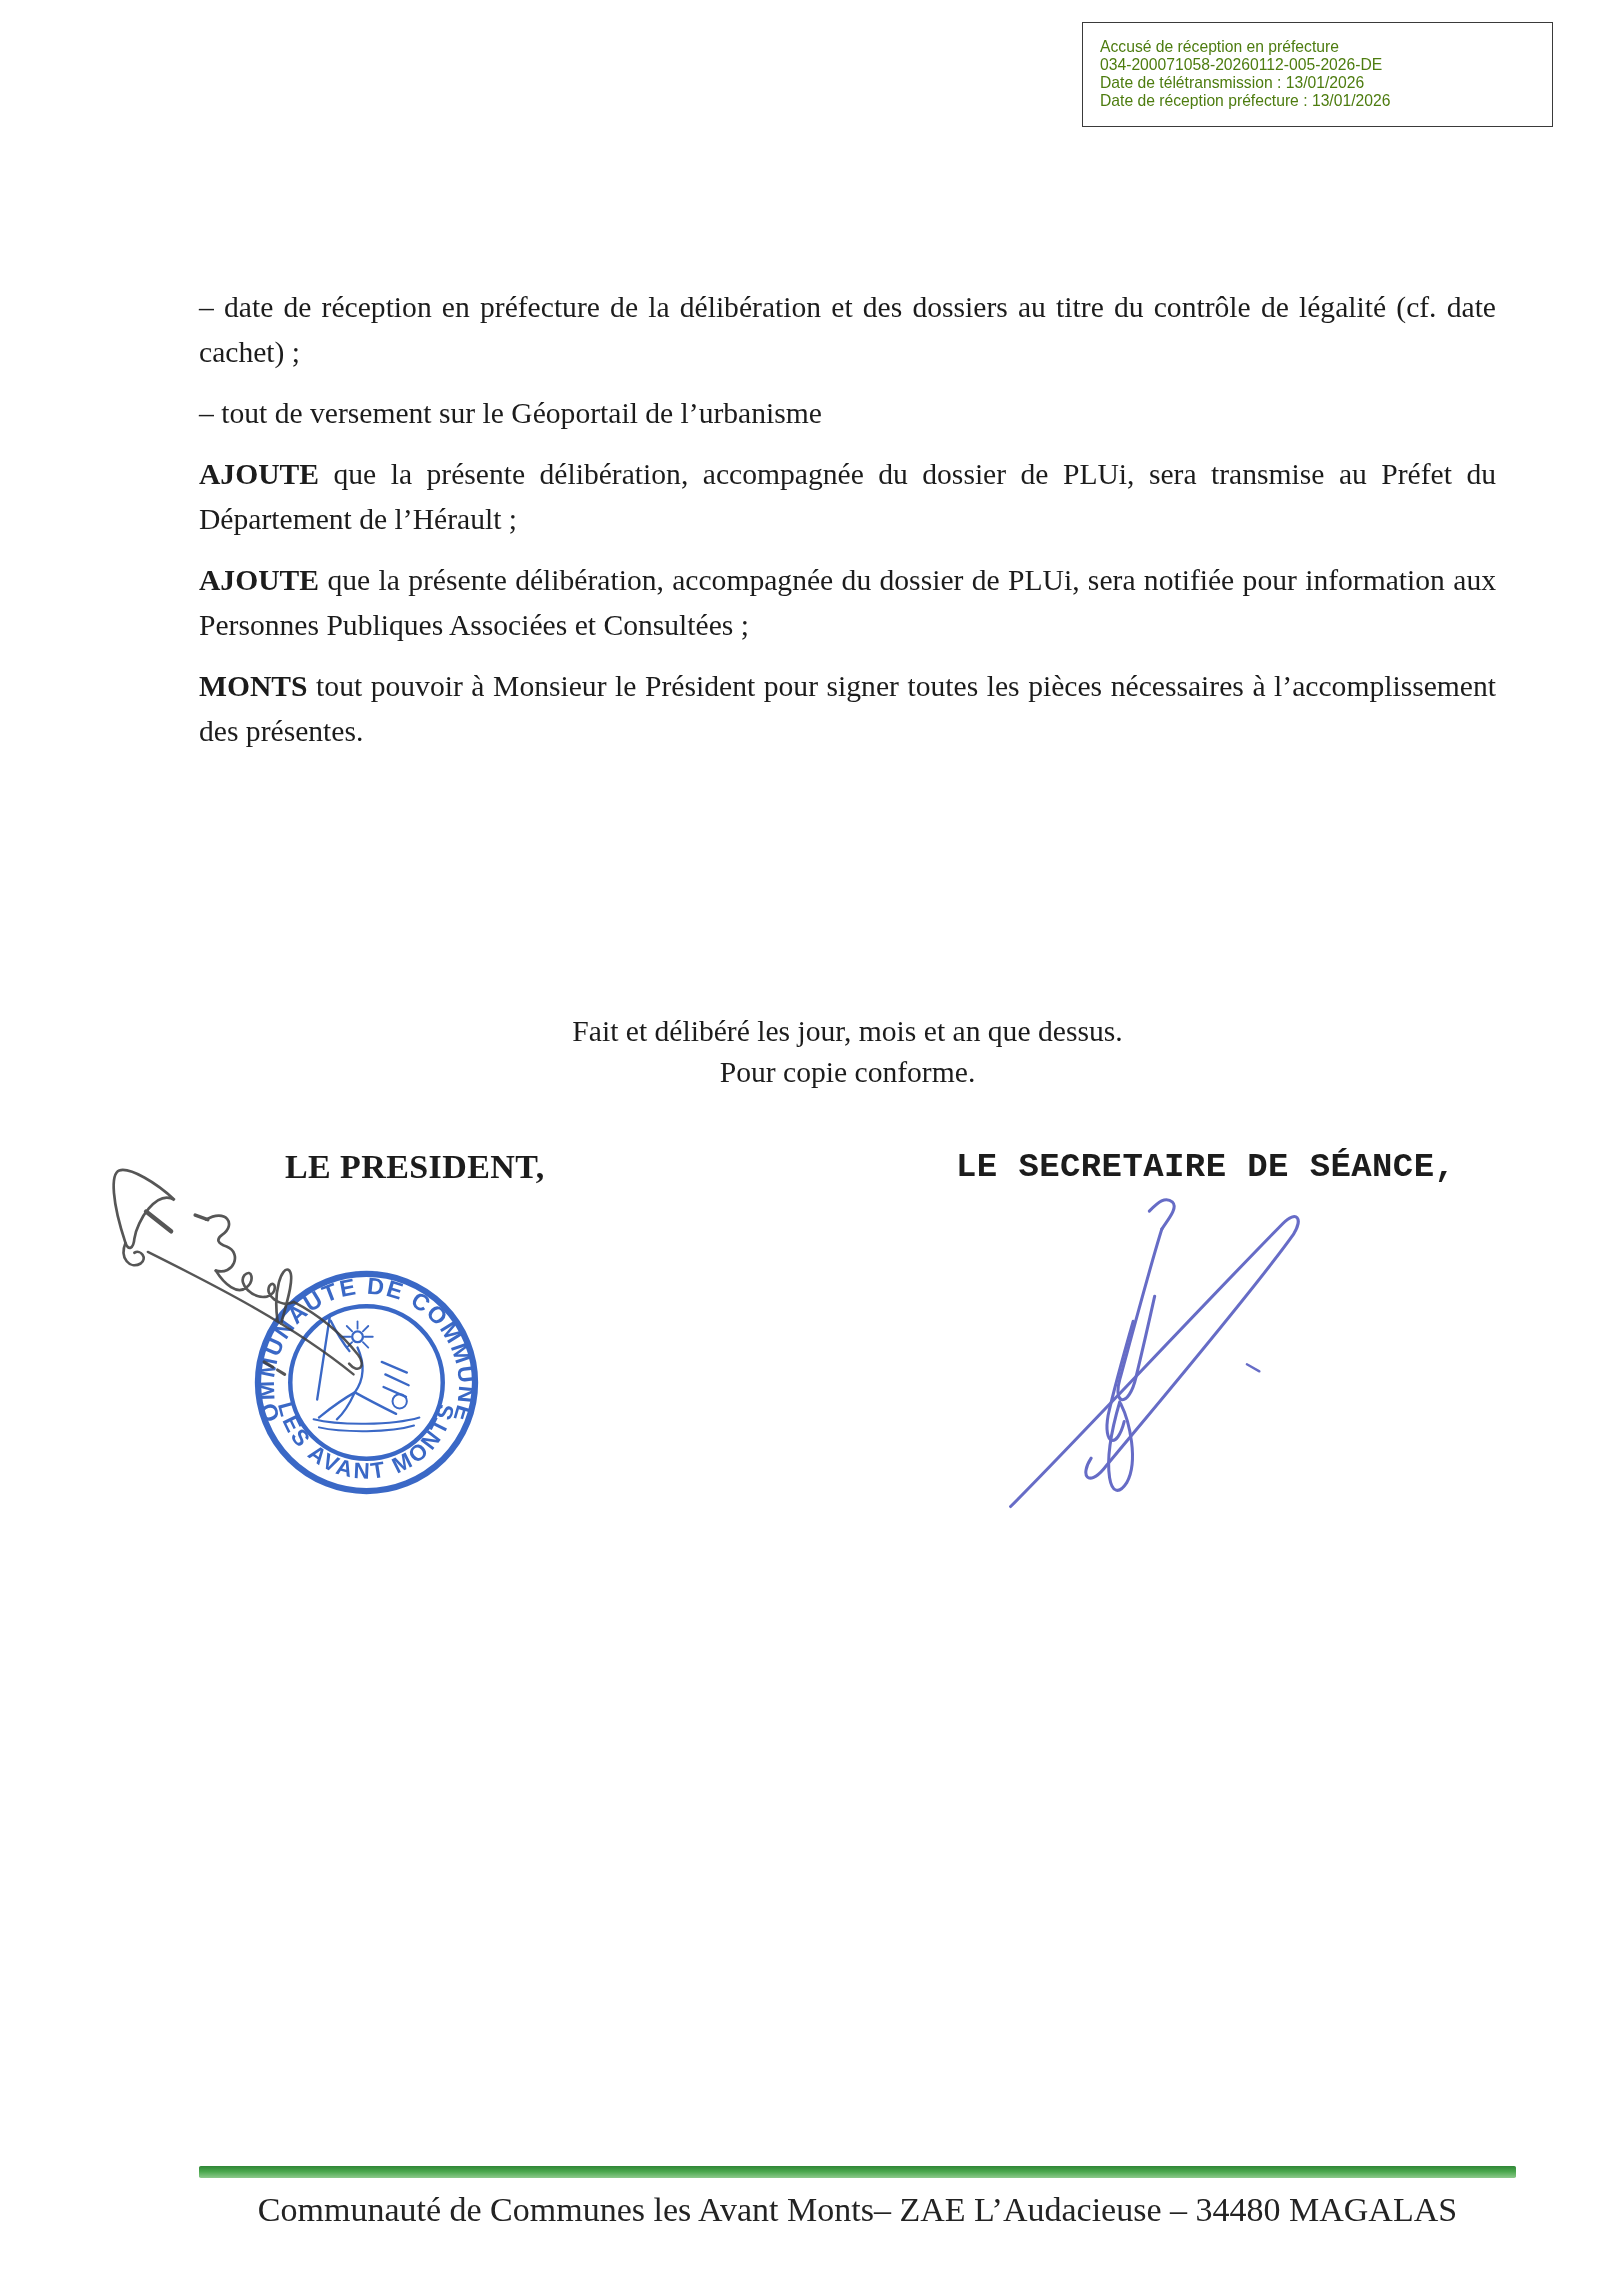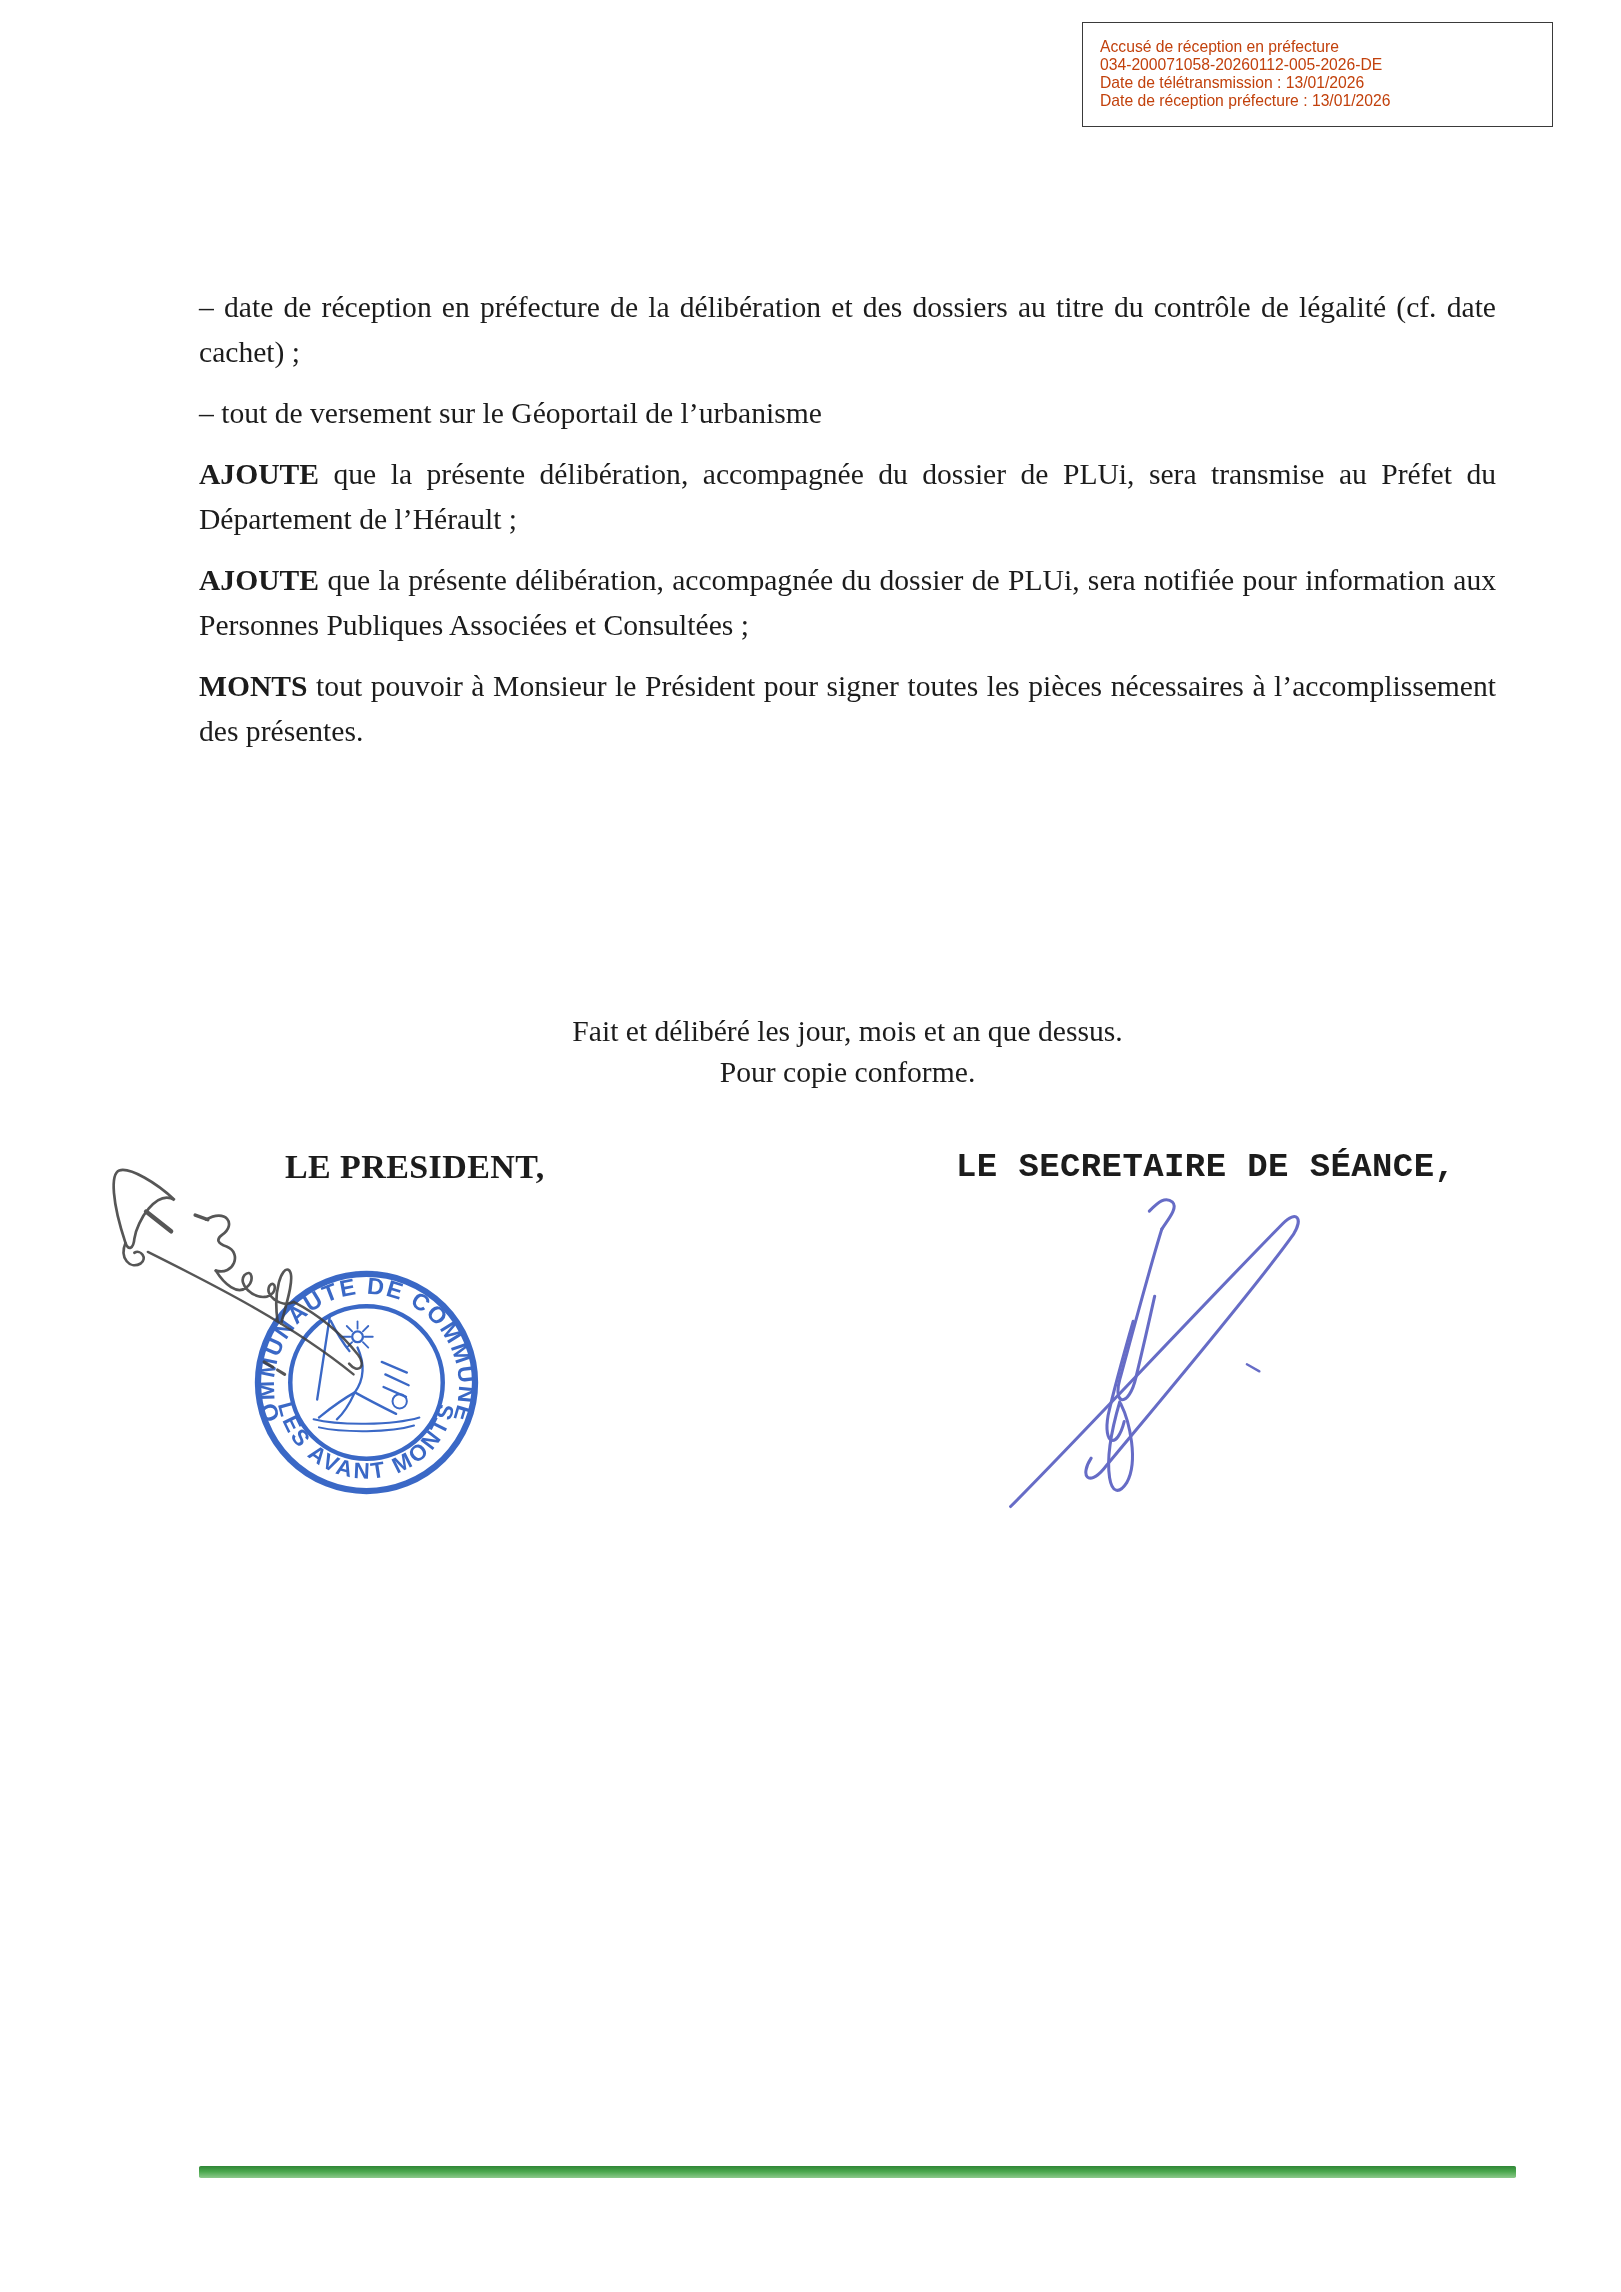--- a/index.html
+++ b/index.html
@@ -17,21 +17,21 @@
   
   .stamp {
     position: absolute;
     left: 1082px; top: 21.5px;
     width: 452px; height: 73px;
     border: 1.8px solid #3a3a3a;
     padding: 15px 0 15px 17px;
     font-family: "Liberation Sans", sans-serif;
     font-size: 15.7px;
     line-height: 18px;
-    color: #c2410c;
+    color: #4d7c0f;
     background: #fff;
   }
 
   
   .body-text {
     position: absolute;
     left: 199px; top: 285px;
     width: 1297px;
     font-size: 29.6px;
     line-height: 45px;
@@ -179,15 +179,16 @@
       <path d="M 33,357 C 105,285 235,145 337,41 C 353,25 360,35 349,53 C 305,115 195,245 137,315 C 120,335 110,323 123,303"></path>
       <path d="M 188,27 C 198,17 206,10 214,17 C 220,23 210,35 202,47"></path>
       <path d="M 202,47 C 190,85 170,160 155,215 C 147,244 165,247 173,213 C 181,180 190,140 194,122"></path>
       <path d="M 170,150 C 160,185 148,228 142,255 C 136,288 152,294 160,262"></path>
       <path d="M 155,240 C 132,318 145,358 163,330 C 176,306 166,262 156,242"></path>
       <path d="M 297,198 l 14,8" stroke-width="2.6"></path>
     </g>
   </svg>
 
   <div class="footer-bar"></div>
+  <div class="footer-line1">Communauté de Communes les Avant Monts– ZAE L’Audacieuse – 34480 MAGALAS</div>
 
 </div>
 
 
 </body></html>

